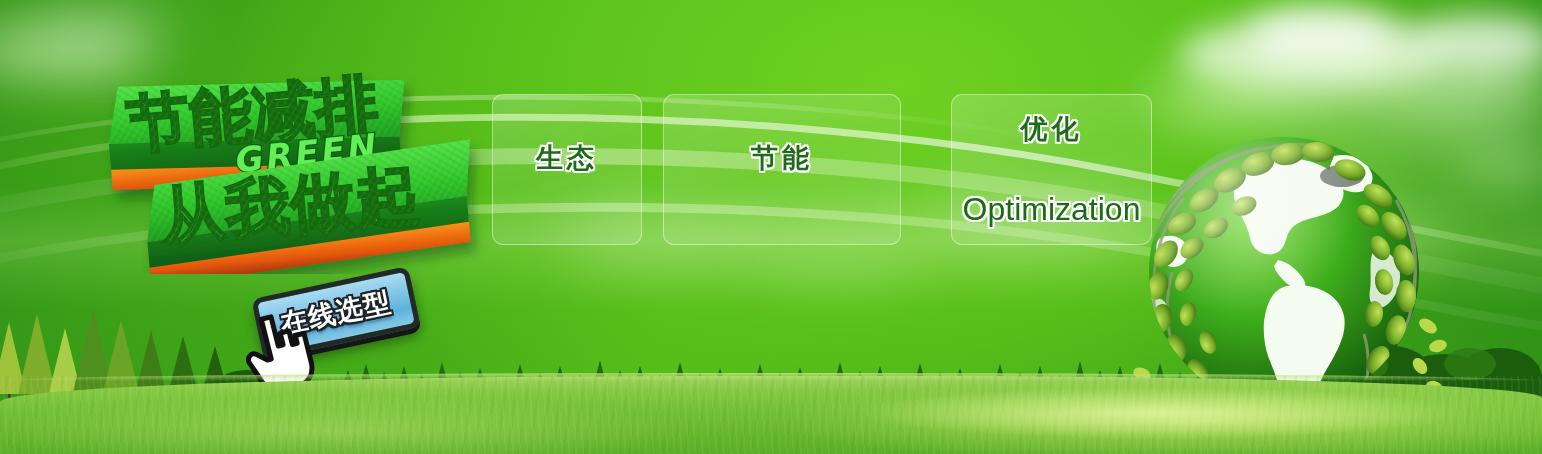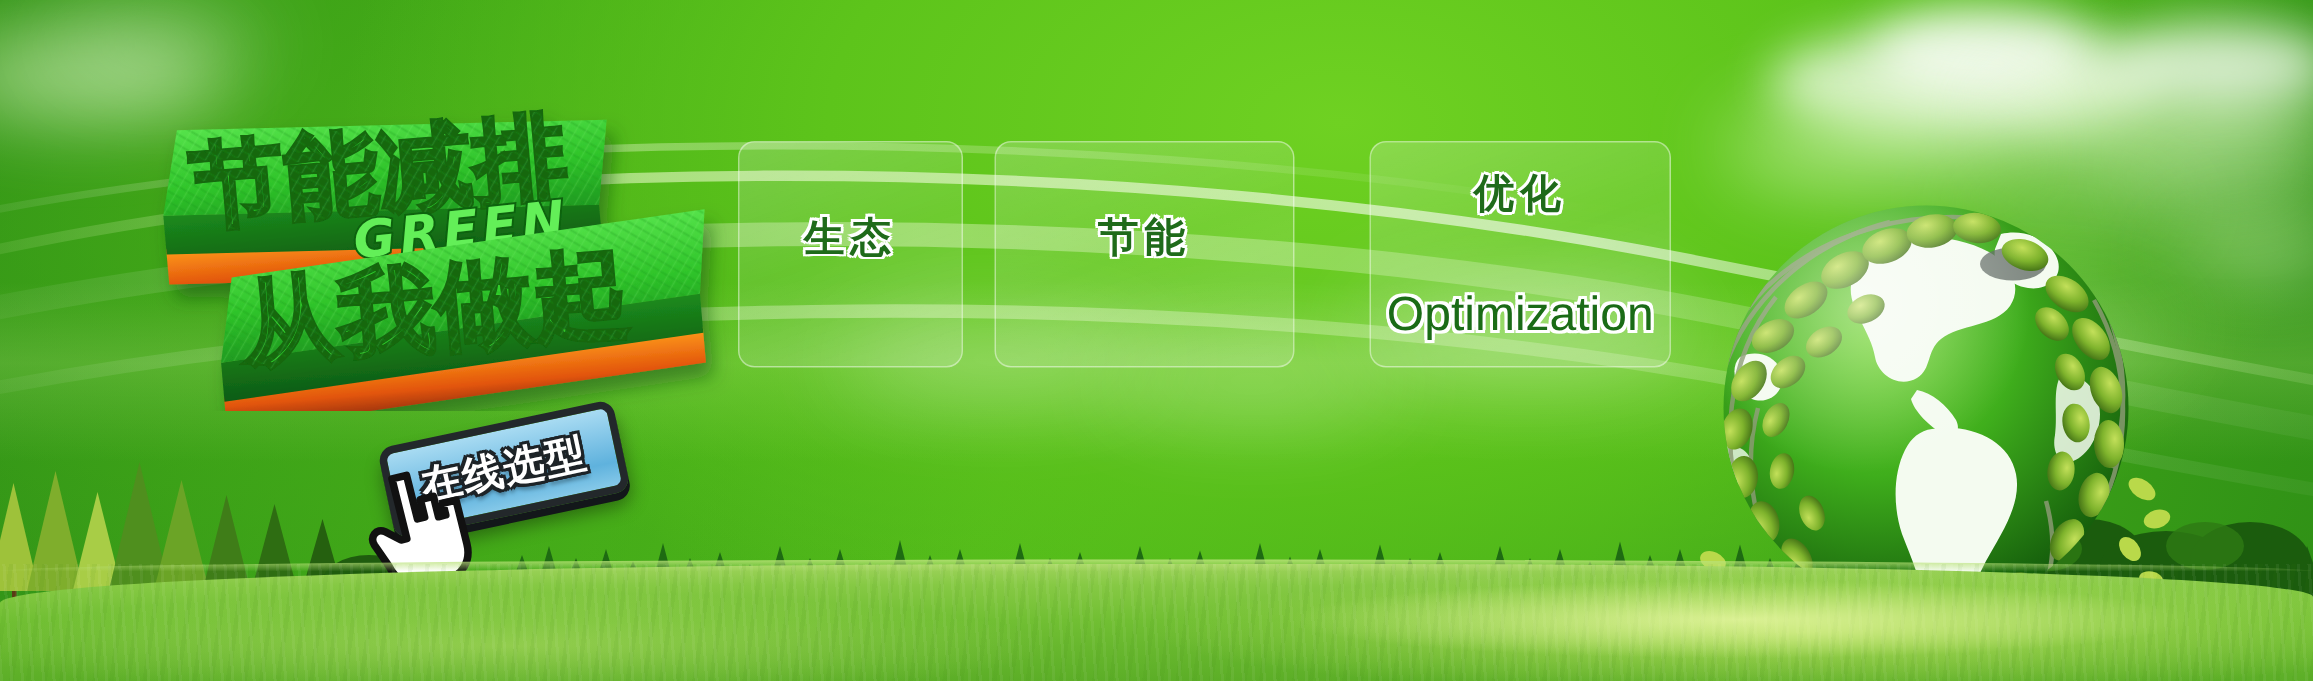--- a/index.html
+++ b/index.html
@@ -86,21 +86,21 @@
   .card{
     height:151px;
     border-radius:11px;
     border:1px solid rgba(255,255,255,.42);
     background:linear-gradient(160deg,rgba(255,255,255,.20) 0%,rgba(255,255,255,.09) 48%,rgba(255,255,255,.16) 100%);
     display:flex;flex-direction:column;align-items:center;justify-content:center;
     padding:0 14px;
     gap:20px;
   }
   .card:nth-child(1){width:150px;}
-  .card:nth-child(2){width:200px;}
+  .card:nth-child(2){width:238px;}
   .card:nth-child(3){width:201px;margin-left:29px;}
 
   .card-cn{
     font-family:"DejaVu Sans","Liberation Sans",sans-serif;
     font-size:27px;font-weight:bold;color:#1f6b1a;letter-spacing:4px;
     margin-bottom:24px;white-space:nowrap;
     text-shadow:
       -1.6px -1.6px 0 #fff, 1.6px -1.6px 0 #fff, -1.6px 1.6px 0 #fff, 1.6px 1.6px 0 #fff,
       0 -1.8px 0 #fff, 0 1.8px 0 #fff, -1.8px 0 0 #fff, 1.8px 0 0 #fff;
   }

